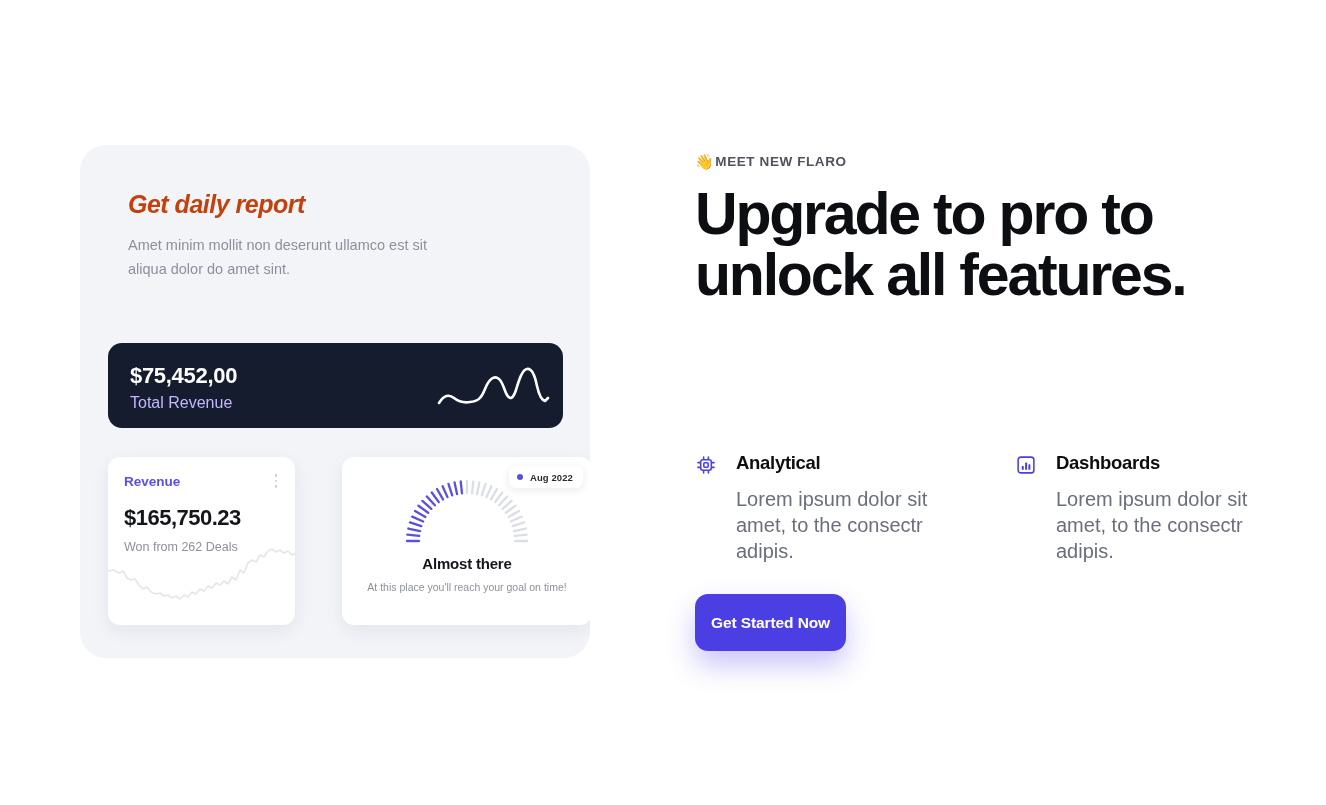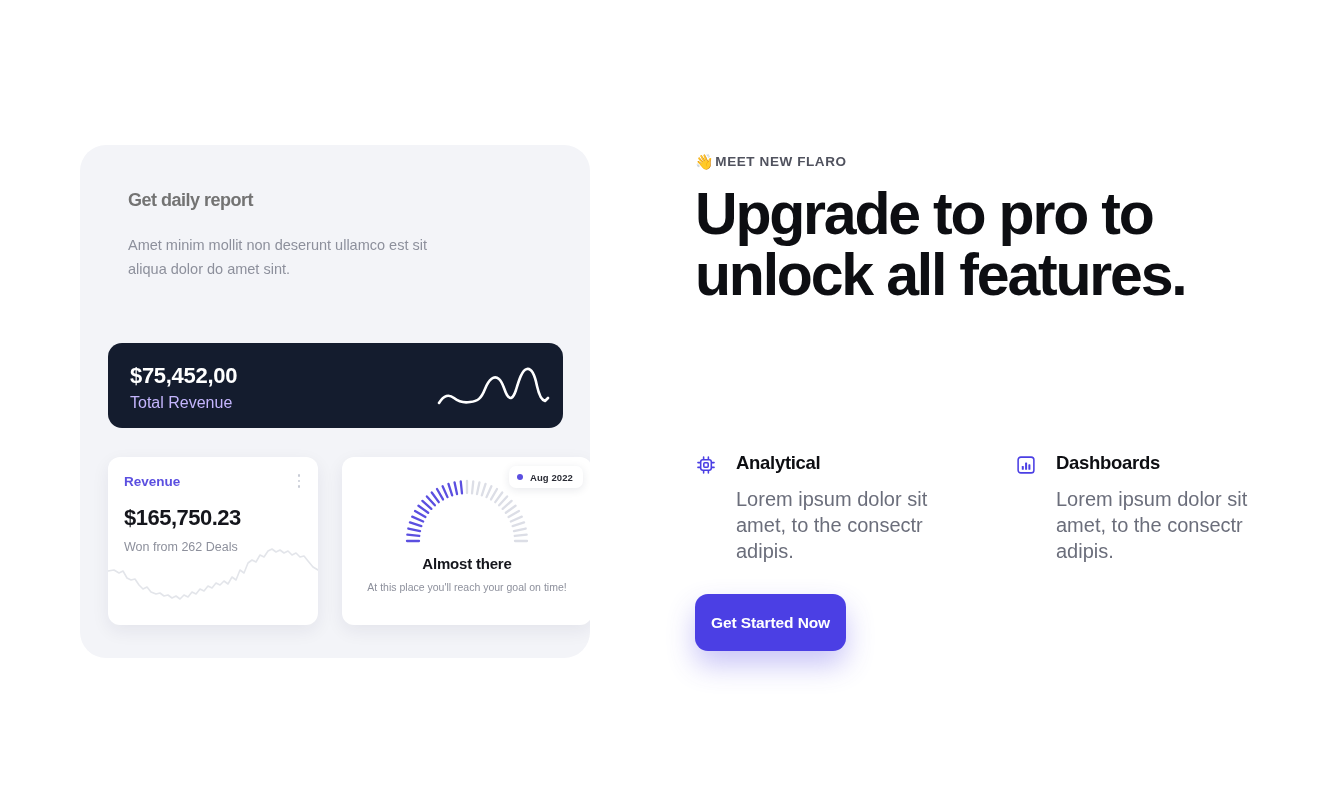--- a/index.html
+++ b/index.html
@@ -30,24 +30,25 @@
     height: 513px;
     background: #f3f4f8;
     border-radius: 26px;
     overflow: hidden;
   }
 
   .showcase-title {
     position: absolute;
     left: 48px;
     top: 45px;
-    font-size: 18px;
+    font-size: 25px;
     font-weight: 700;
     letter-spacing: -0.5px;
-    color: #737373;
+    color: #c2410c;
+    font-style: italic;
   }
 
   .showcase-sub {
     position: absolute;
     left: 48px;
     top: 88px;
     width: 310px;
     font-size: 14.5px;
     line-height: 24px;
     color: #8d909c;
@@ -90,21 +91,21 @@
   }
 
   
   .mini-card {
     position: absolute;
     background: #ffffff;
     border-radius: 12px;
     box-shadow: 0 6px 18px rgba(30, 35, 70, 0.07);
     overflow: hidden;
   }
-  .card-revenue { left: 28px; top: 312px; width: 210px; height: 168px; }
+  .card-revenue { left: 28px; top: 312px; width: 187px; height: 168px; }
   .card-goal    { left: 262px; top: 312px; width: 250px; height: 168px; }
 
   .rev-head {
     position: absolute;
     left: 16px;
     top: 17px;
     font-size: 13.5px;
     font-weight: 700;
     color: #5b4fe0;
   }

